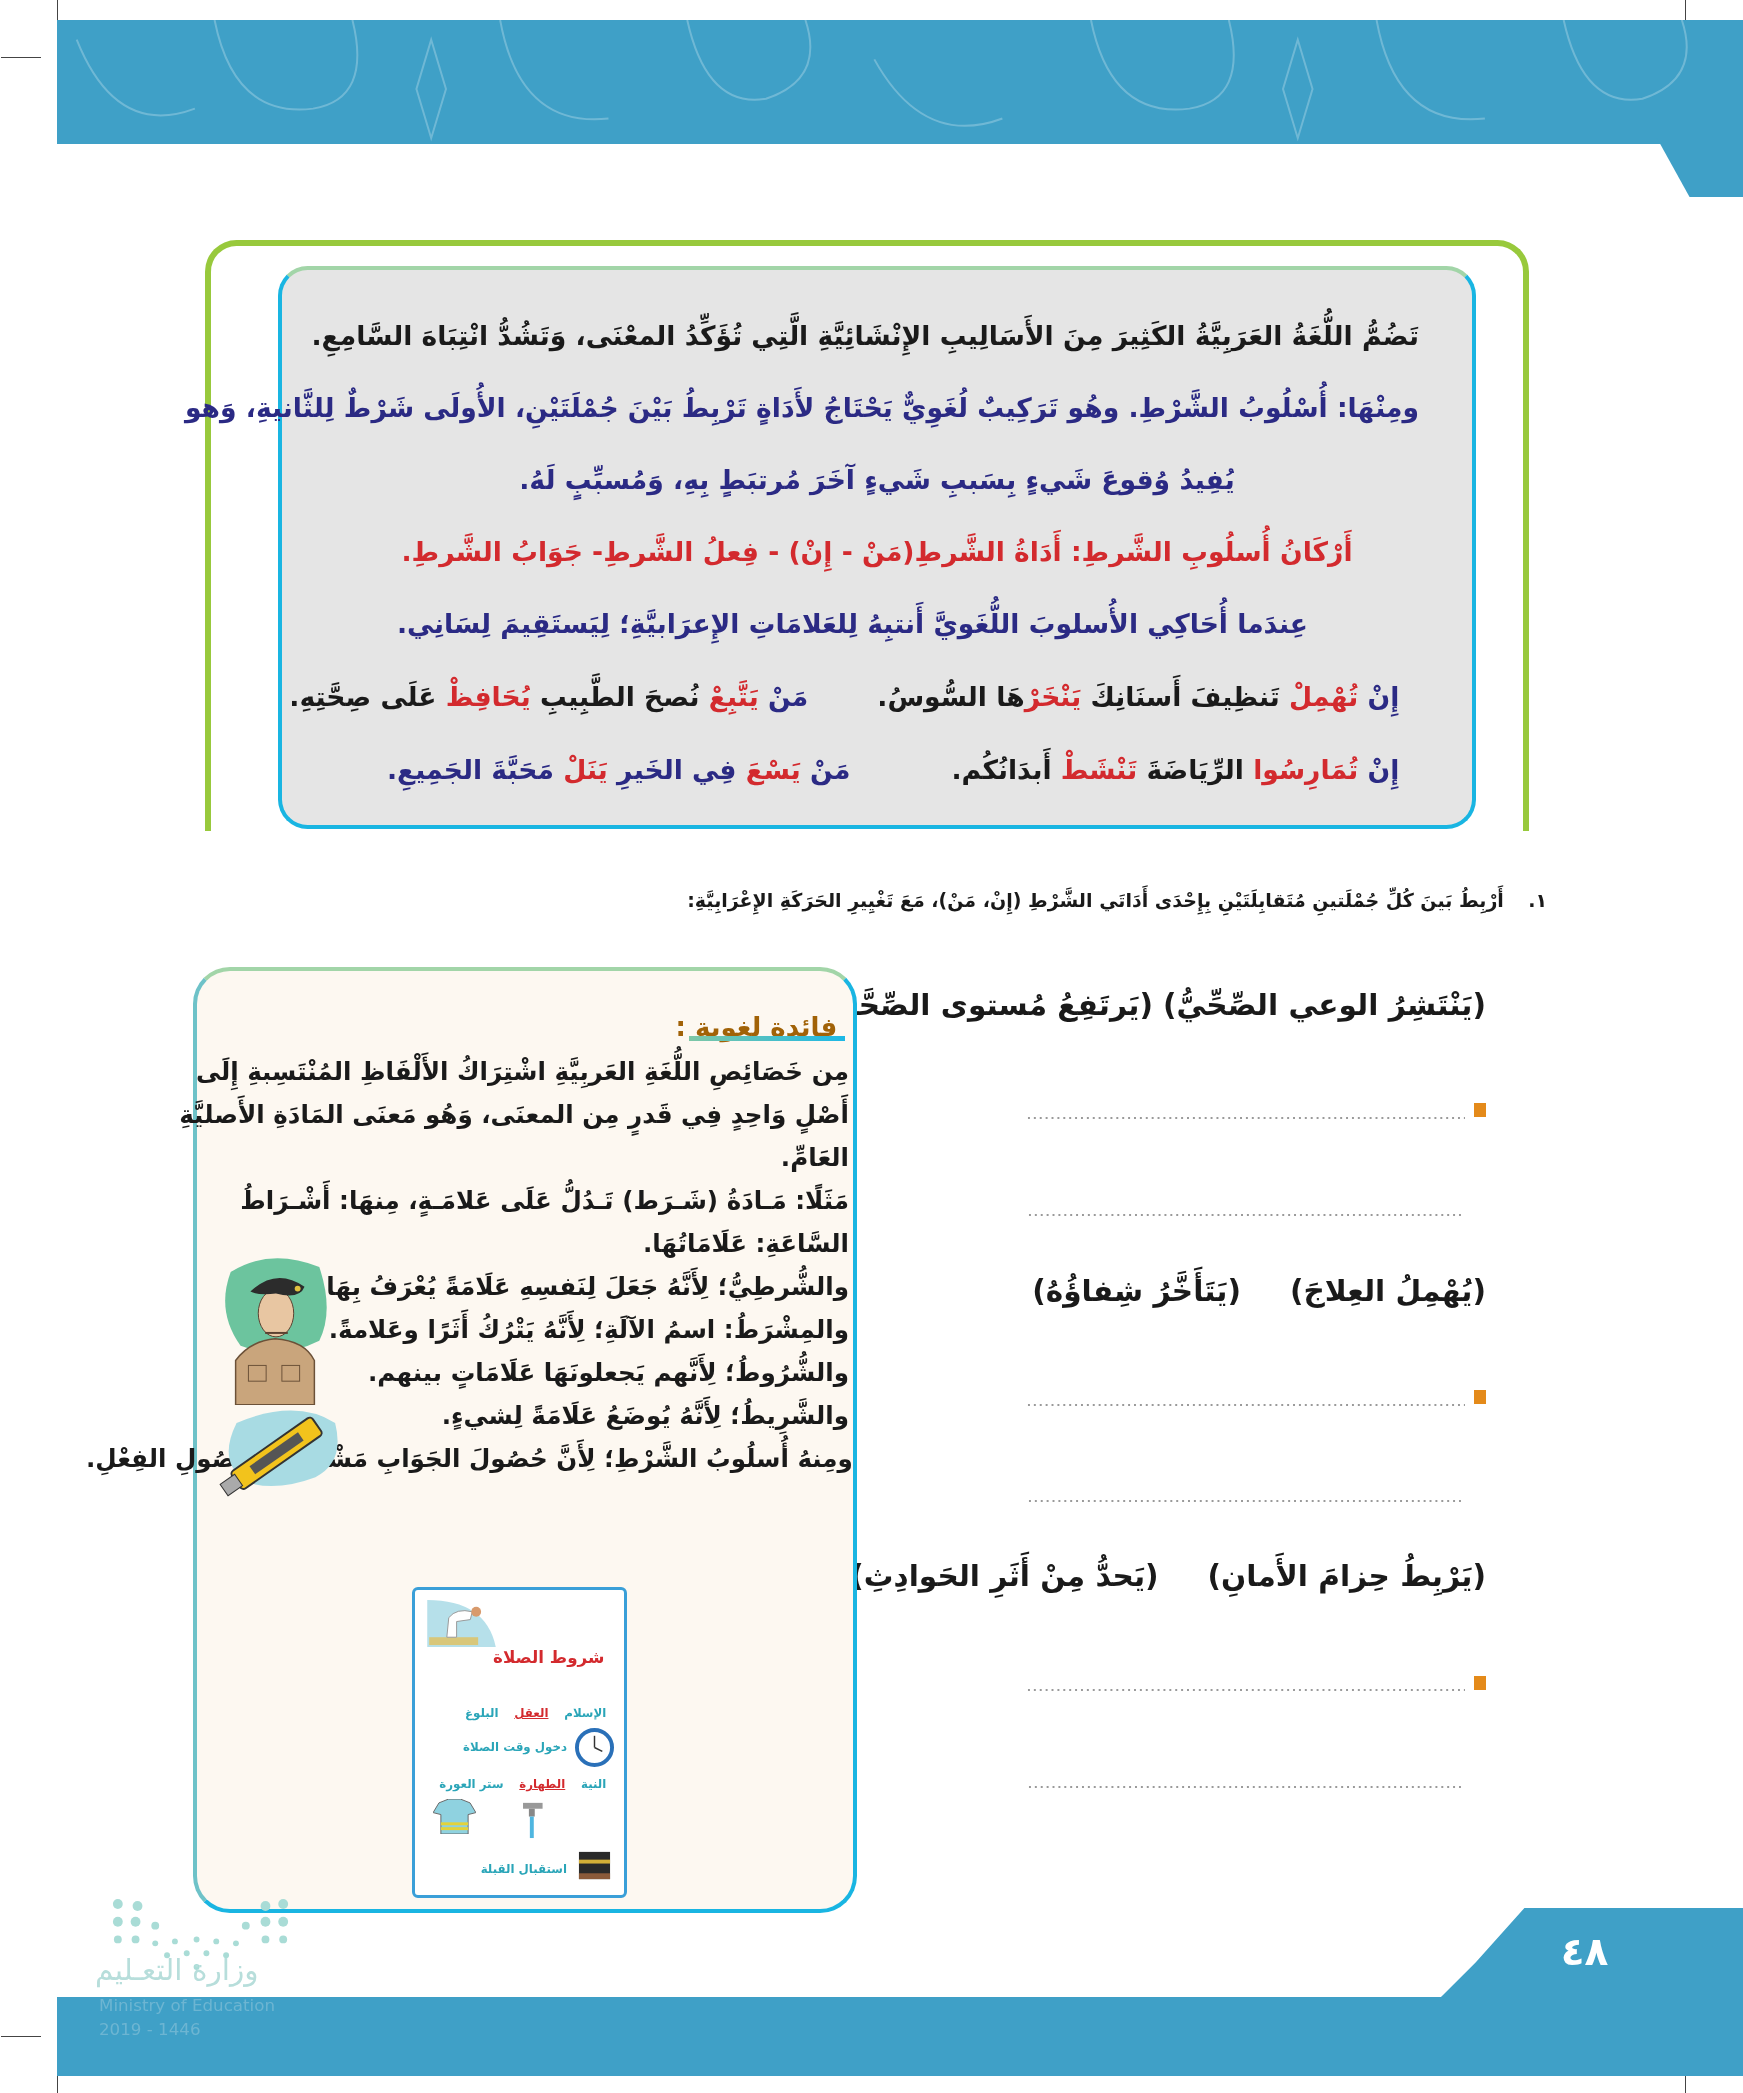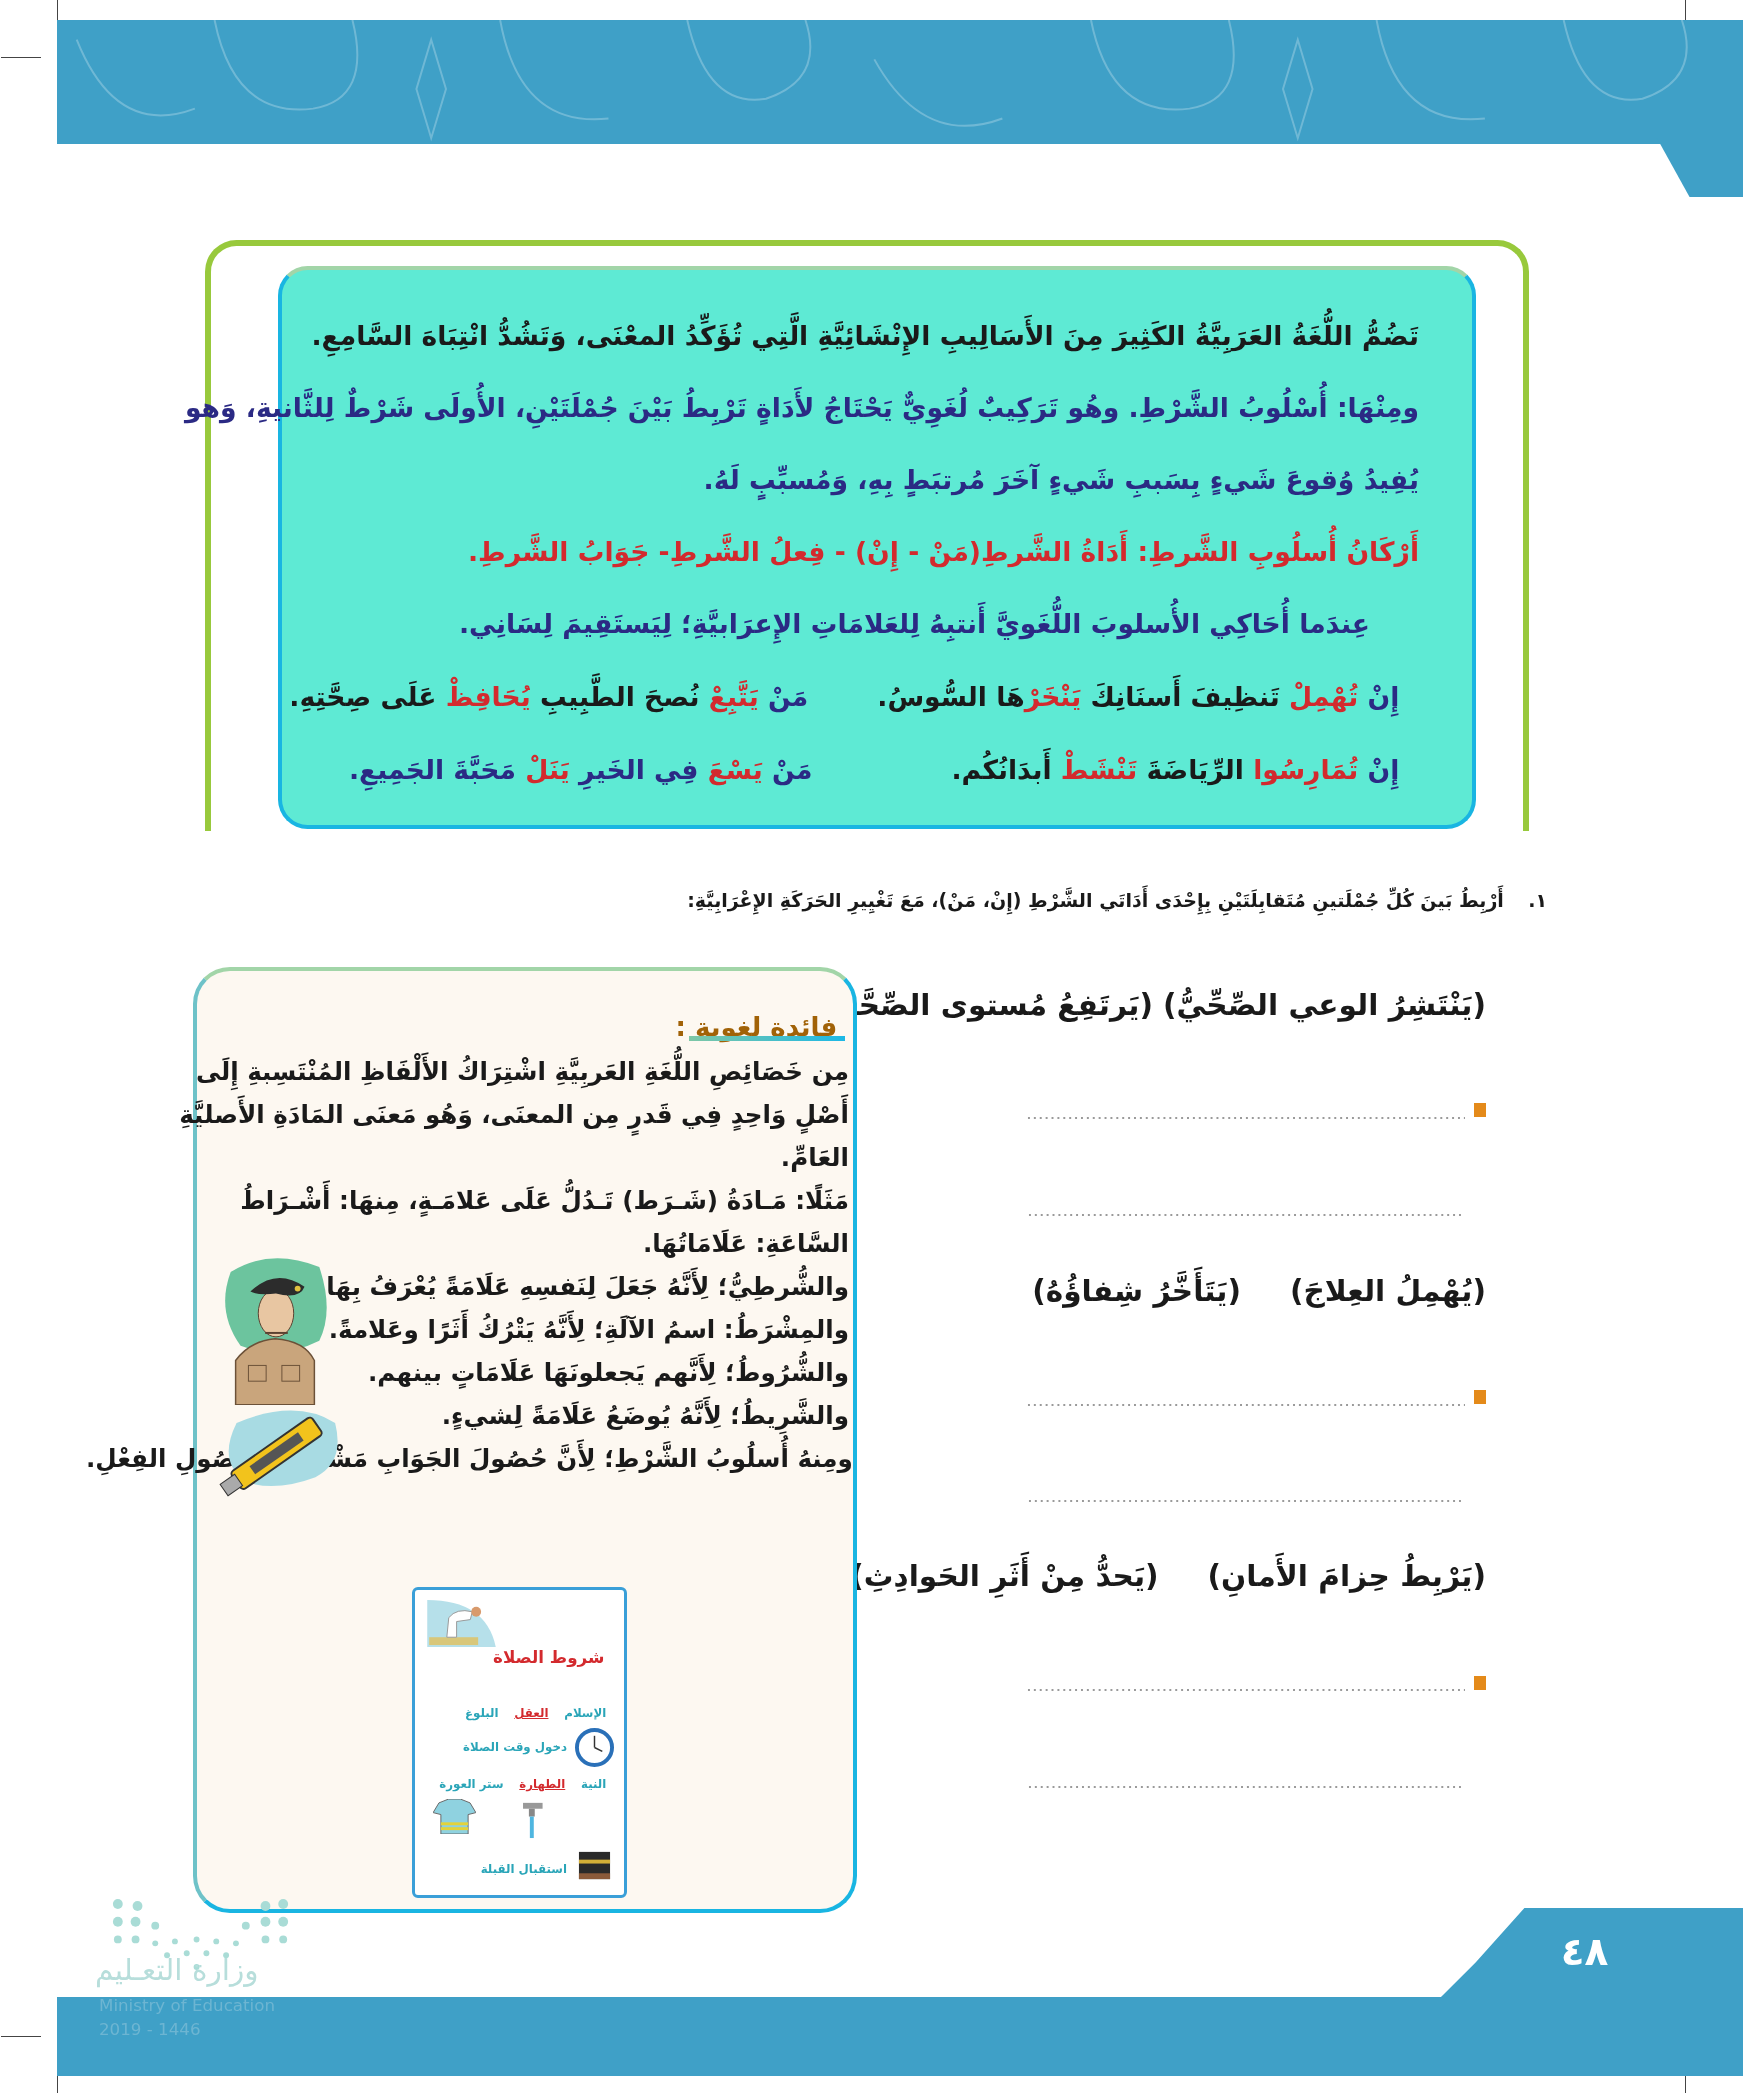--- a/index.html
+++ b/index.html
@@ -44,25 +44,26 @@
   .logo-en { position: absolute; left: 99px; top: 1995px; font-size: 16.7px; color: #6db5d2; direction: ltr; }
   .logo-year { position: absolute; left: 99px; top: 2019px; font-size: 16.7px; color: #6db5d2; direction: ltr; }
 
   
   .outer-frame {
     position: absolute; left: 205px; top: 240px; width: 1324px; height: 591px;
     border: 6.9px solid #98c93c; border-bottom: none; border-radius: 31.5px 31.5px 0 0;
   }
   .inner-frame {
     position: absolute; left: 278px; top: 266px; width: 1198px; height: 563px;
-    background: #5eead4;
+    background: #e5e5e5;
     border-radius: 29.6px;
     border: 4.9px solid #19b5e2;
     border-top-color: #a2d5a8;
     padding: 29.6px 53px 0 53px;
+    text-align: center;
   }
   .intro-line {
     font-size: 26.6px; line-height: 72px; font-weight: bold; color: #1a1a1a;
     white-space: nowrap;
   }
   .intro-line.navy { color: #2b2a84; }
   .intro-line.red { color: #d32a2e; }
   .intro-line.indent { padding-right: 49px; }
   .examples-row { display: flex; justify-content: flex-start; gap: 69px; padding-right: 19.7px; font-size: 26.6px; line-height: 73px; font-weight: bold; white-space: nowrap; }
   .ex { color: #1a1a1a; }
@@ -176,21 +177,21 @@
     </span>
   </div>
   <div class="examples-row">
     <span class="ex">
       <span class="tool">إِنْ</span>
       <span class="verb">تُمَارِسُوا</span>
       <span>الرِّيَاضَةَ</span>
       <span class="verb">تَنْشَطْ</span>
       <span>أَبدَانُكُم.</span>
     </span>
-    <span class="ex" style="margin-right:70px;">
+    <span class="ex" style="margin-right:32px;">
       <span class="tool">مَنْ</span>
       <span class="verb">يَسْعَ</span>
       <span class="blue">فِي الخَيرِ</span>
       <span class="verb">يَنَلْ</span>
       <span class="blue">مَحَبَّةَ الجَمِيعِ.</span>
     </span>
   </div>
 </div>
 
 <div class="question">

